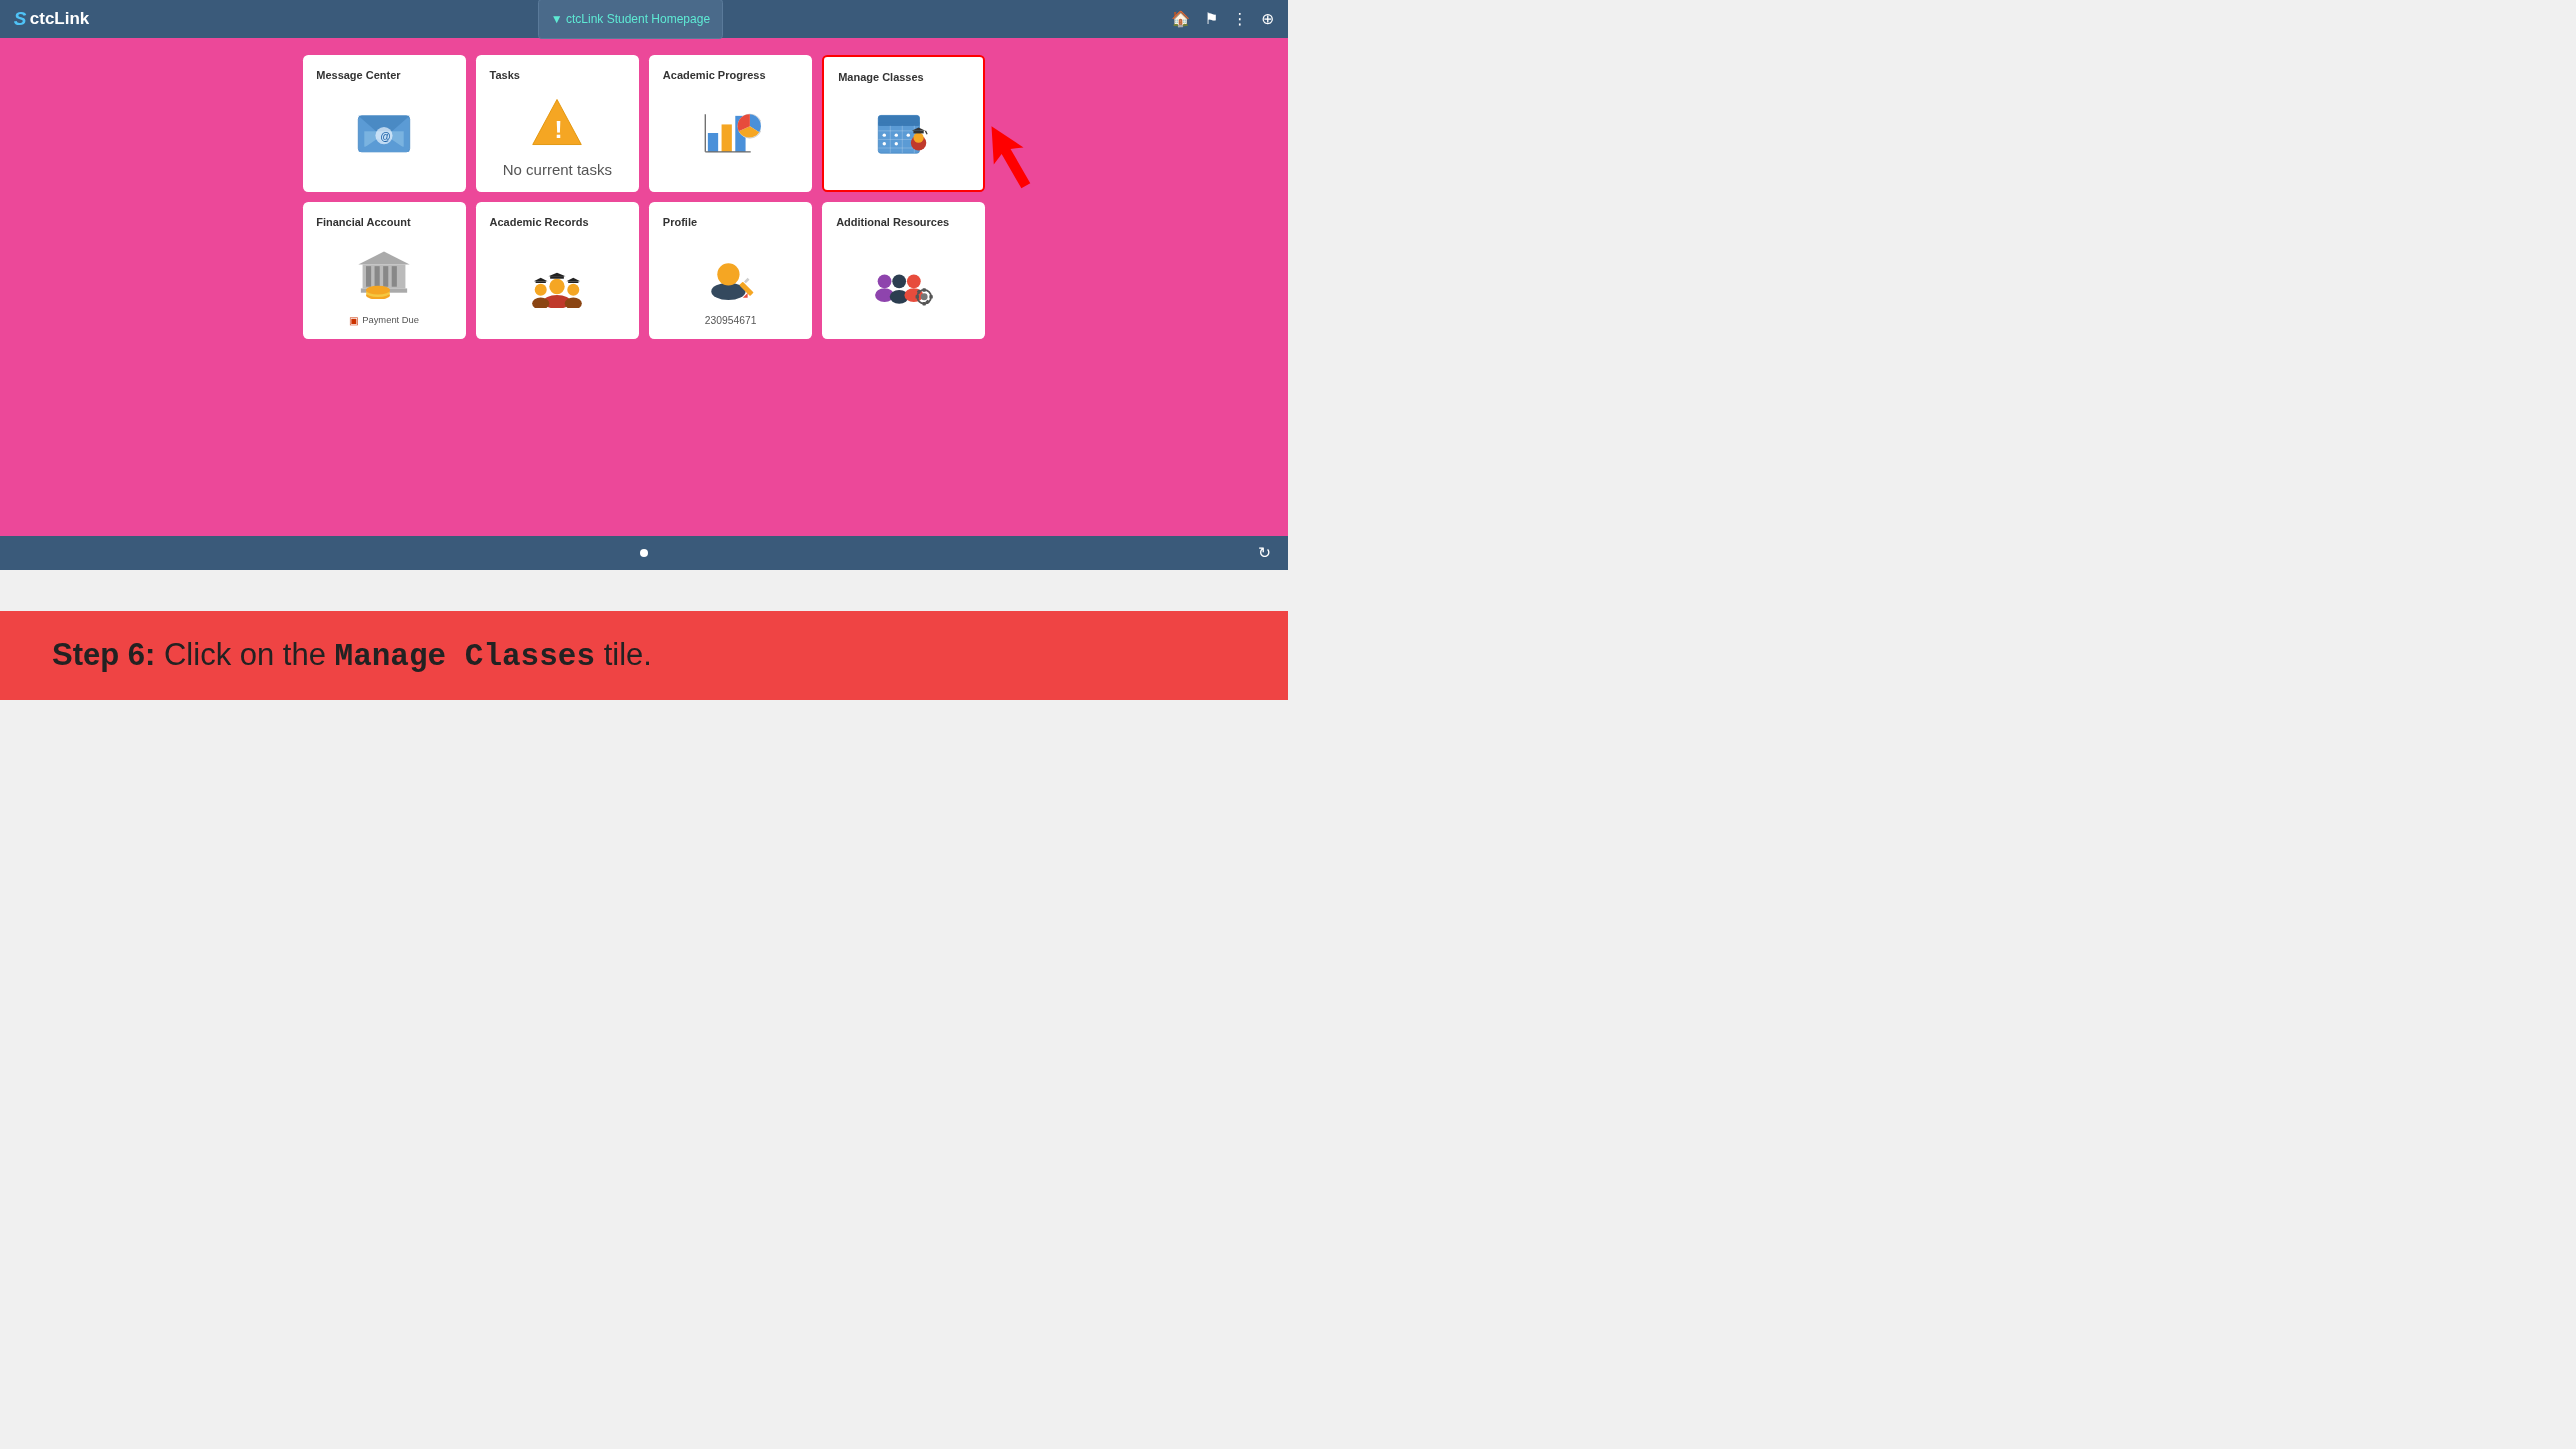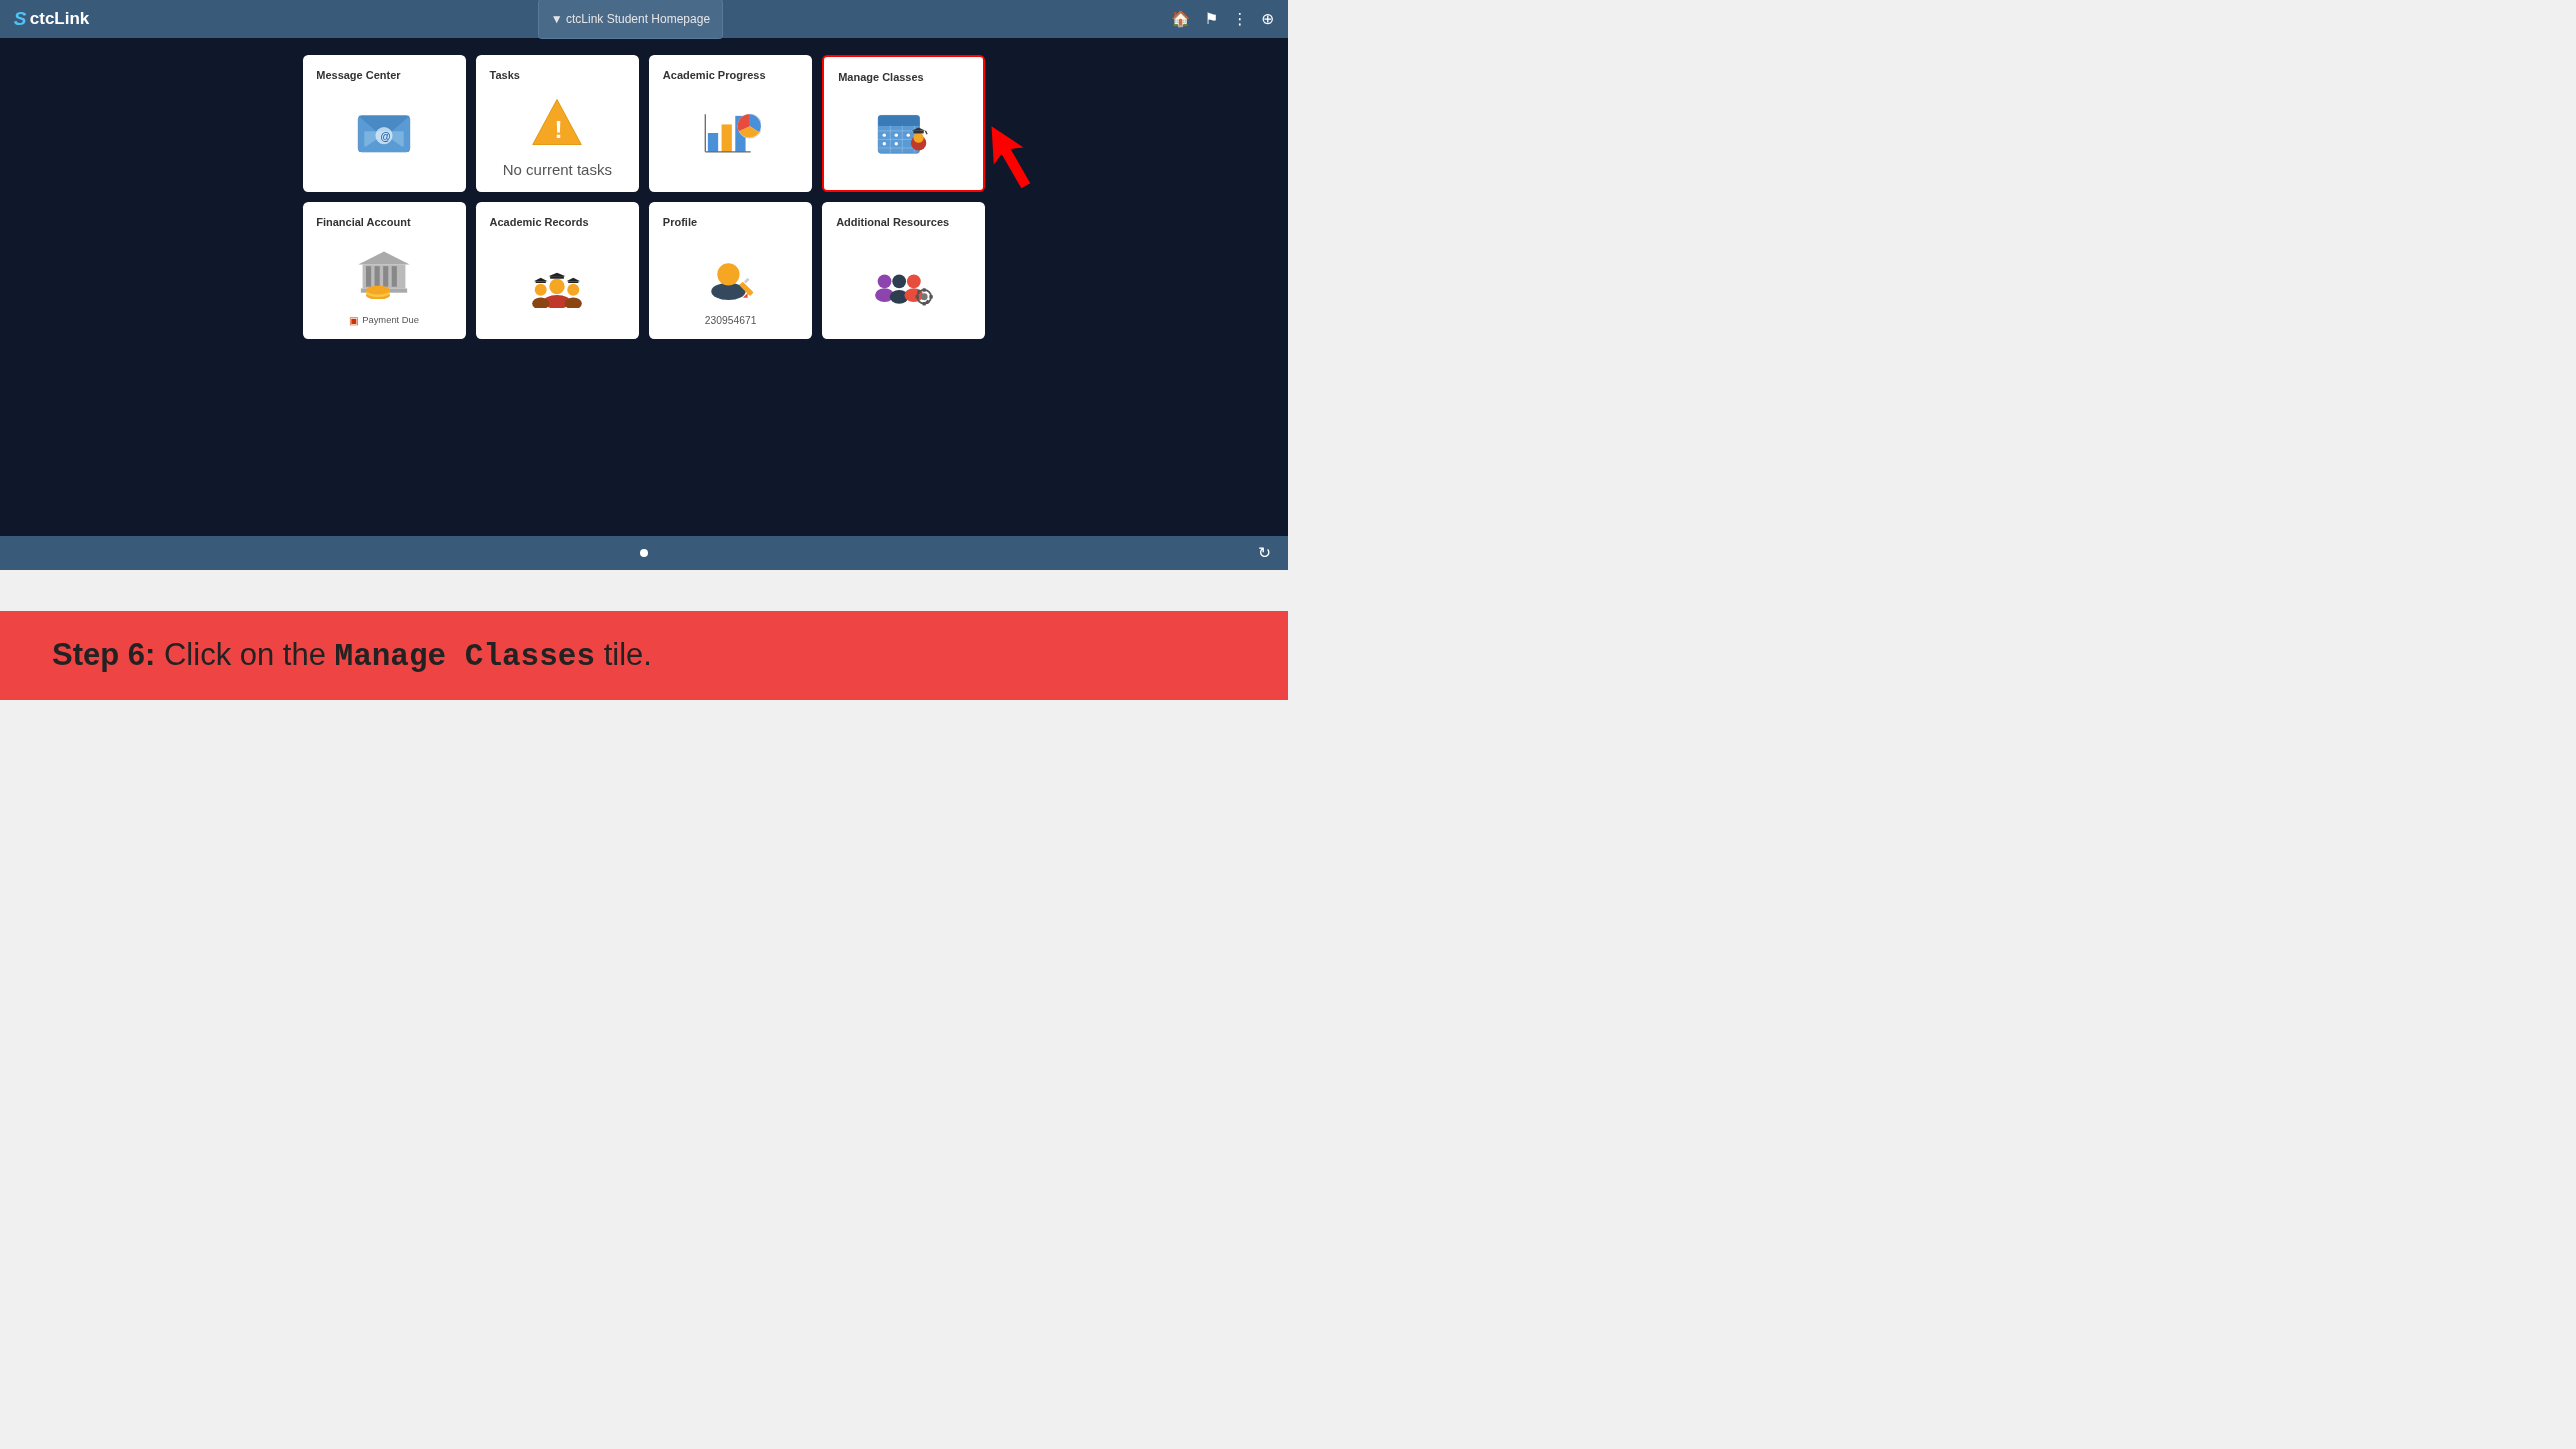--- a/index.html
+++ b/index.html
@@ -19,42 +19,42 @@
       font-size: 17px;
       font-weight: bold;
       display: flex;
       align-items: center;
       gap: 3.4px;
     }
     .browser-title-btn {
       background: #4a6a8a;
       border: 0.9px solid #5a7a9a;
       border-radius: 3.4px;
-      color: #e5e5e5;
+      color: #5eead4;
       padding: 12px 12px;
       font-size: 12px;
       cursor: pointer;
       display: flex;
       align-items: center;
       gap: 5.2px;
     }
     .browser-icons {
       display: flex;
       gap: 13.7px;
       align-items: center;
     }
     .browser-icon {
       color: white;
       font-size: 15.5px;
       cursor: pointer;
     }
 
     
     .main-content {
-      background: #0f172a;
+      background: #ec4899;
       padding: 17px 52px;
       min-height: 498px;
     }
 
     
     .tile-grid {
       display: grid;
       grid-template-columns: repeat(4, 163px);
       gap: 10.3px;
       justify-content: center;

